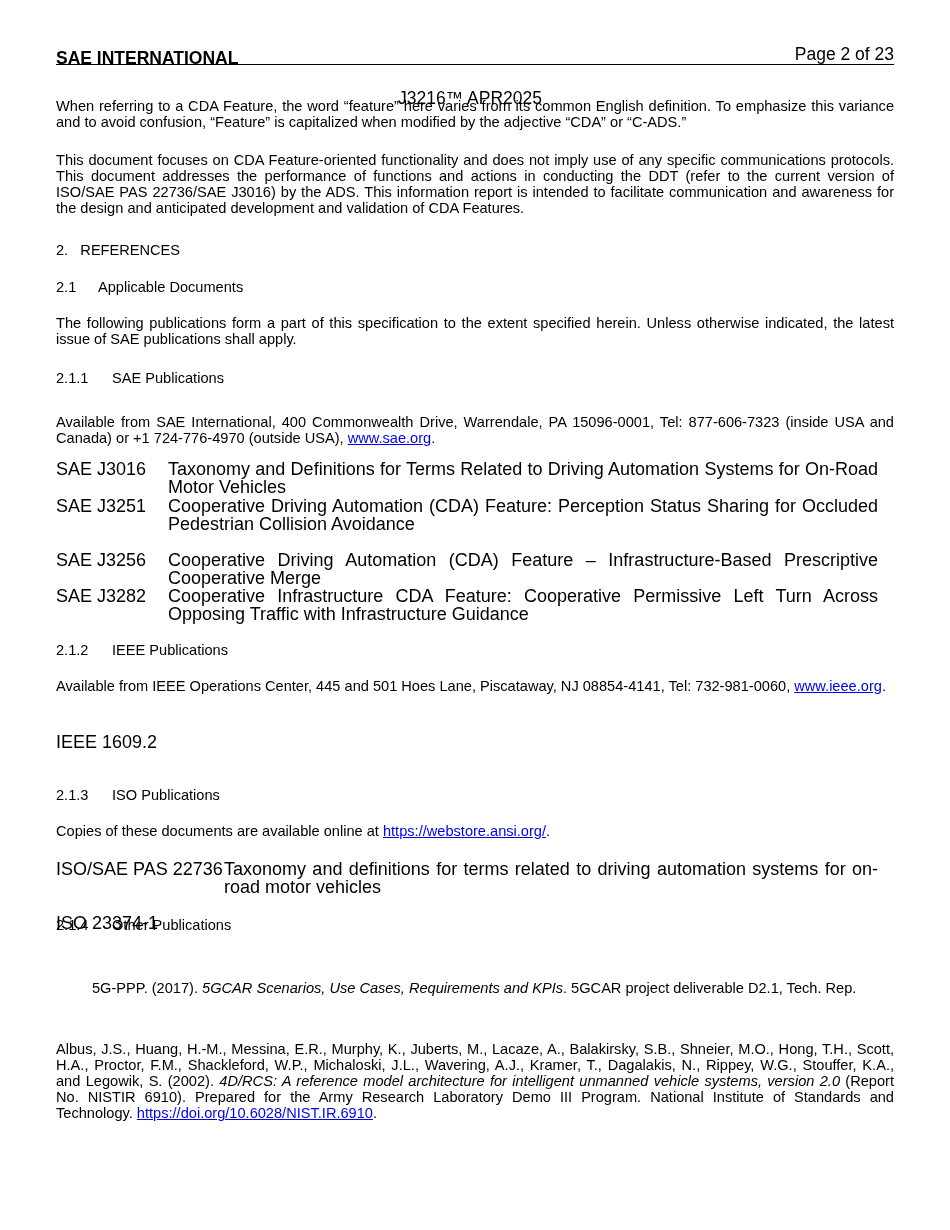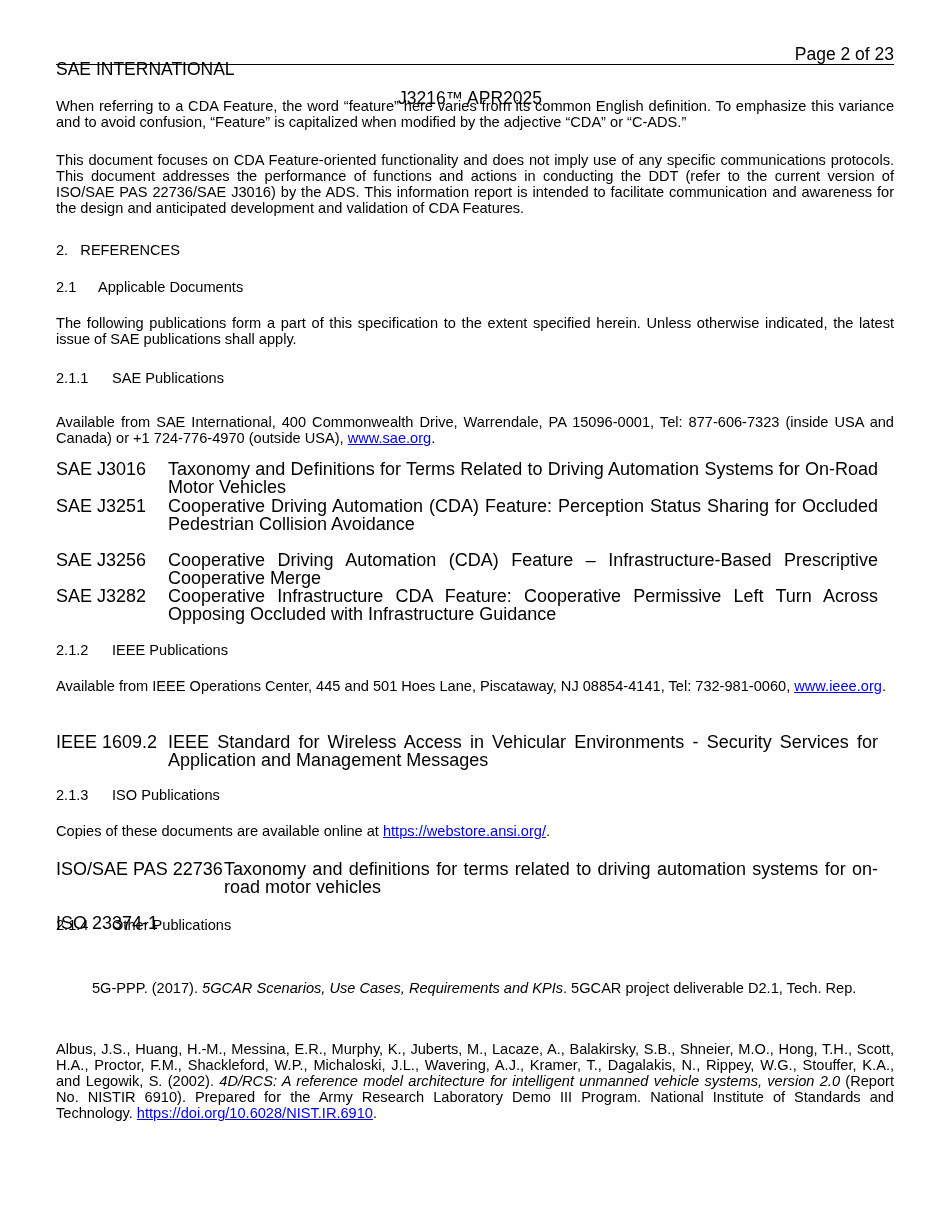--- a/index.html
+++ b/index.html
@@ -6,21 +6,21 @@
   body {
     width: 950px; height: 1230px; position: relative; overflow: hidden;
     font-family: "Liberation Sans", sans-serif; color: #000;
   }
   .page { position: absolute; left: 56px; top: 0; width: 838px; }
   .header {
     position: absolute; top: 44px; left: 0; width: 838px; height: 20px;
     border-bottom: 1px solid #000;
     font-size: 17.5px; line-height: 20px;
   }
-  .header .left { position: absolute; left: 0; top: 15px; }
+  .header .left { position: absolute; left: 0; top: 4px; font-weight: bold; }
   .header .center { position: absolute; left: 342px; top: 0; margin-top: 44px; }
   .header .right { position: absolute; right: 0; top: 0; }
   .blk { position: absolute; left: 0; width: 838px; font-size: 14.6px; line-height: 16px; }
   .just { text-align: justify; text-align-last: left; }
   .ref { position: absolute; left: 0; width: 838px; font-size: 18px; line-height: 18px; }
   .ref .code { position: absolute; left: 0; top: 0; }
   .ref .title { position: absolute; top: 0; right: 16px; text-align: justify; text-align-last: left; }
   a.link { color: #1a0dab; color: #0000ee; text-decoration: underline; }
   i { font-style: italic; }
 </style>
@@ -62,32 +62,31 @@
   <div class="ref" style="top:497px;height:36px;">
     <span class="code">SAE J3251</span>
     <span class="title" style="left:112px;">Cooperative Driving Automation (CDA) Feature: Perception Status Sharing for Occluded Pedestrian Collision Avoidance</span>
   </div>
   <div class="ref" style="top:551px;height:18px;">
     <span class="code">SAE J3256</span>
     <span class="title" style="left:112px;">Cooperative Driving Automation (CDA) Feature – Infrastructure-Based Prescriptive Cooperative Merge</span>
   </div>
   <div class="ref" style="top:587px;height:36px;">
     <span class="code">SAE J3282</span>
-    <span class="title" style="left:112px;">Cooperative Infrastructure CDA Feature: Cooperative Permissive Left Turn Across Opposing Occluded with Infrastructure Guidance</span>
+    <span class="title" style="left:112px;">Cooperative Infrastructure CDA Feature: Cooperative Permissive Left Turn Across Opposing Traffic with Infrastructure Guidance</span>
   </div>
 
   <div class="blk" style="top:642px;">
     <span style="display:inline-block;width:56px;">2.1.2</span><span>IEEE Publications</span>
   </div>
 
   <div class="blk just" style="top:678px;"><span>Available from IEEE Operations Center, 445 and 501 Hoes Lane, Piscataway, NJ 08854-4141, Tel: 732-981-0060, </span><a class="link" href="#">www.ieee.org</a><span>.</span></div>
 
   <div class="ref" style="top:733px;height:36px;">
     <span class="code">IEEE 1609.2</span>
-    <span class="title" style="left:112px;">IEEE Standard for Wireless Access in Vehicular Environments - Security Services for Application and Management Messages</span>
   </div>
 
   <div class="blk" style="top:787px;">
     <span style="display:inline-block;width:56px;">2.1.3</span><span>ISO Publications</span>
   </div>
 
   <div class="blk" style="top:823px;"><span>Copies of these documents are available online at </span><a class="link" href="#">https://webstore.ansi.org/</a><span>.</span></div>
 
   <div class="ref" style="top:860px;height:36px;">
     <span class="code">ISO/SAE PAS 22736</span>

